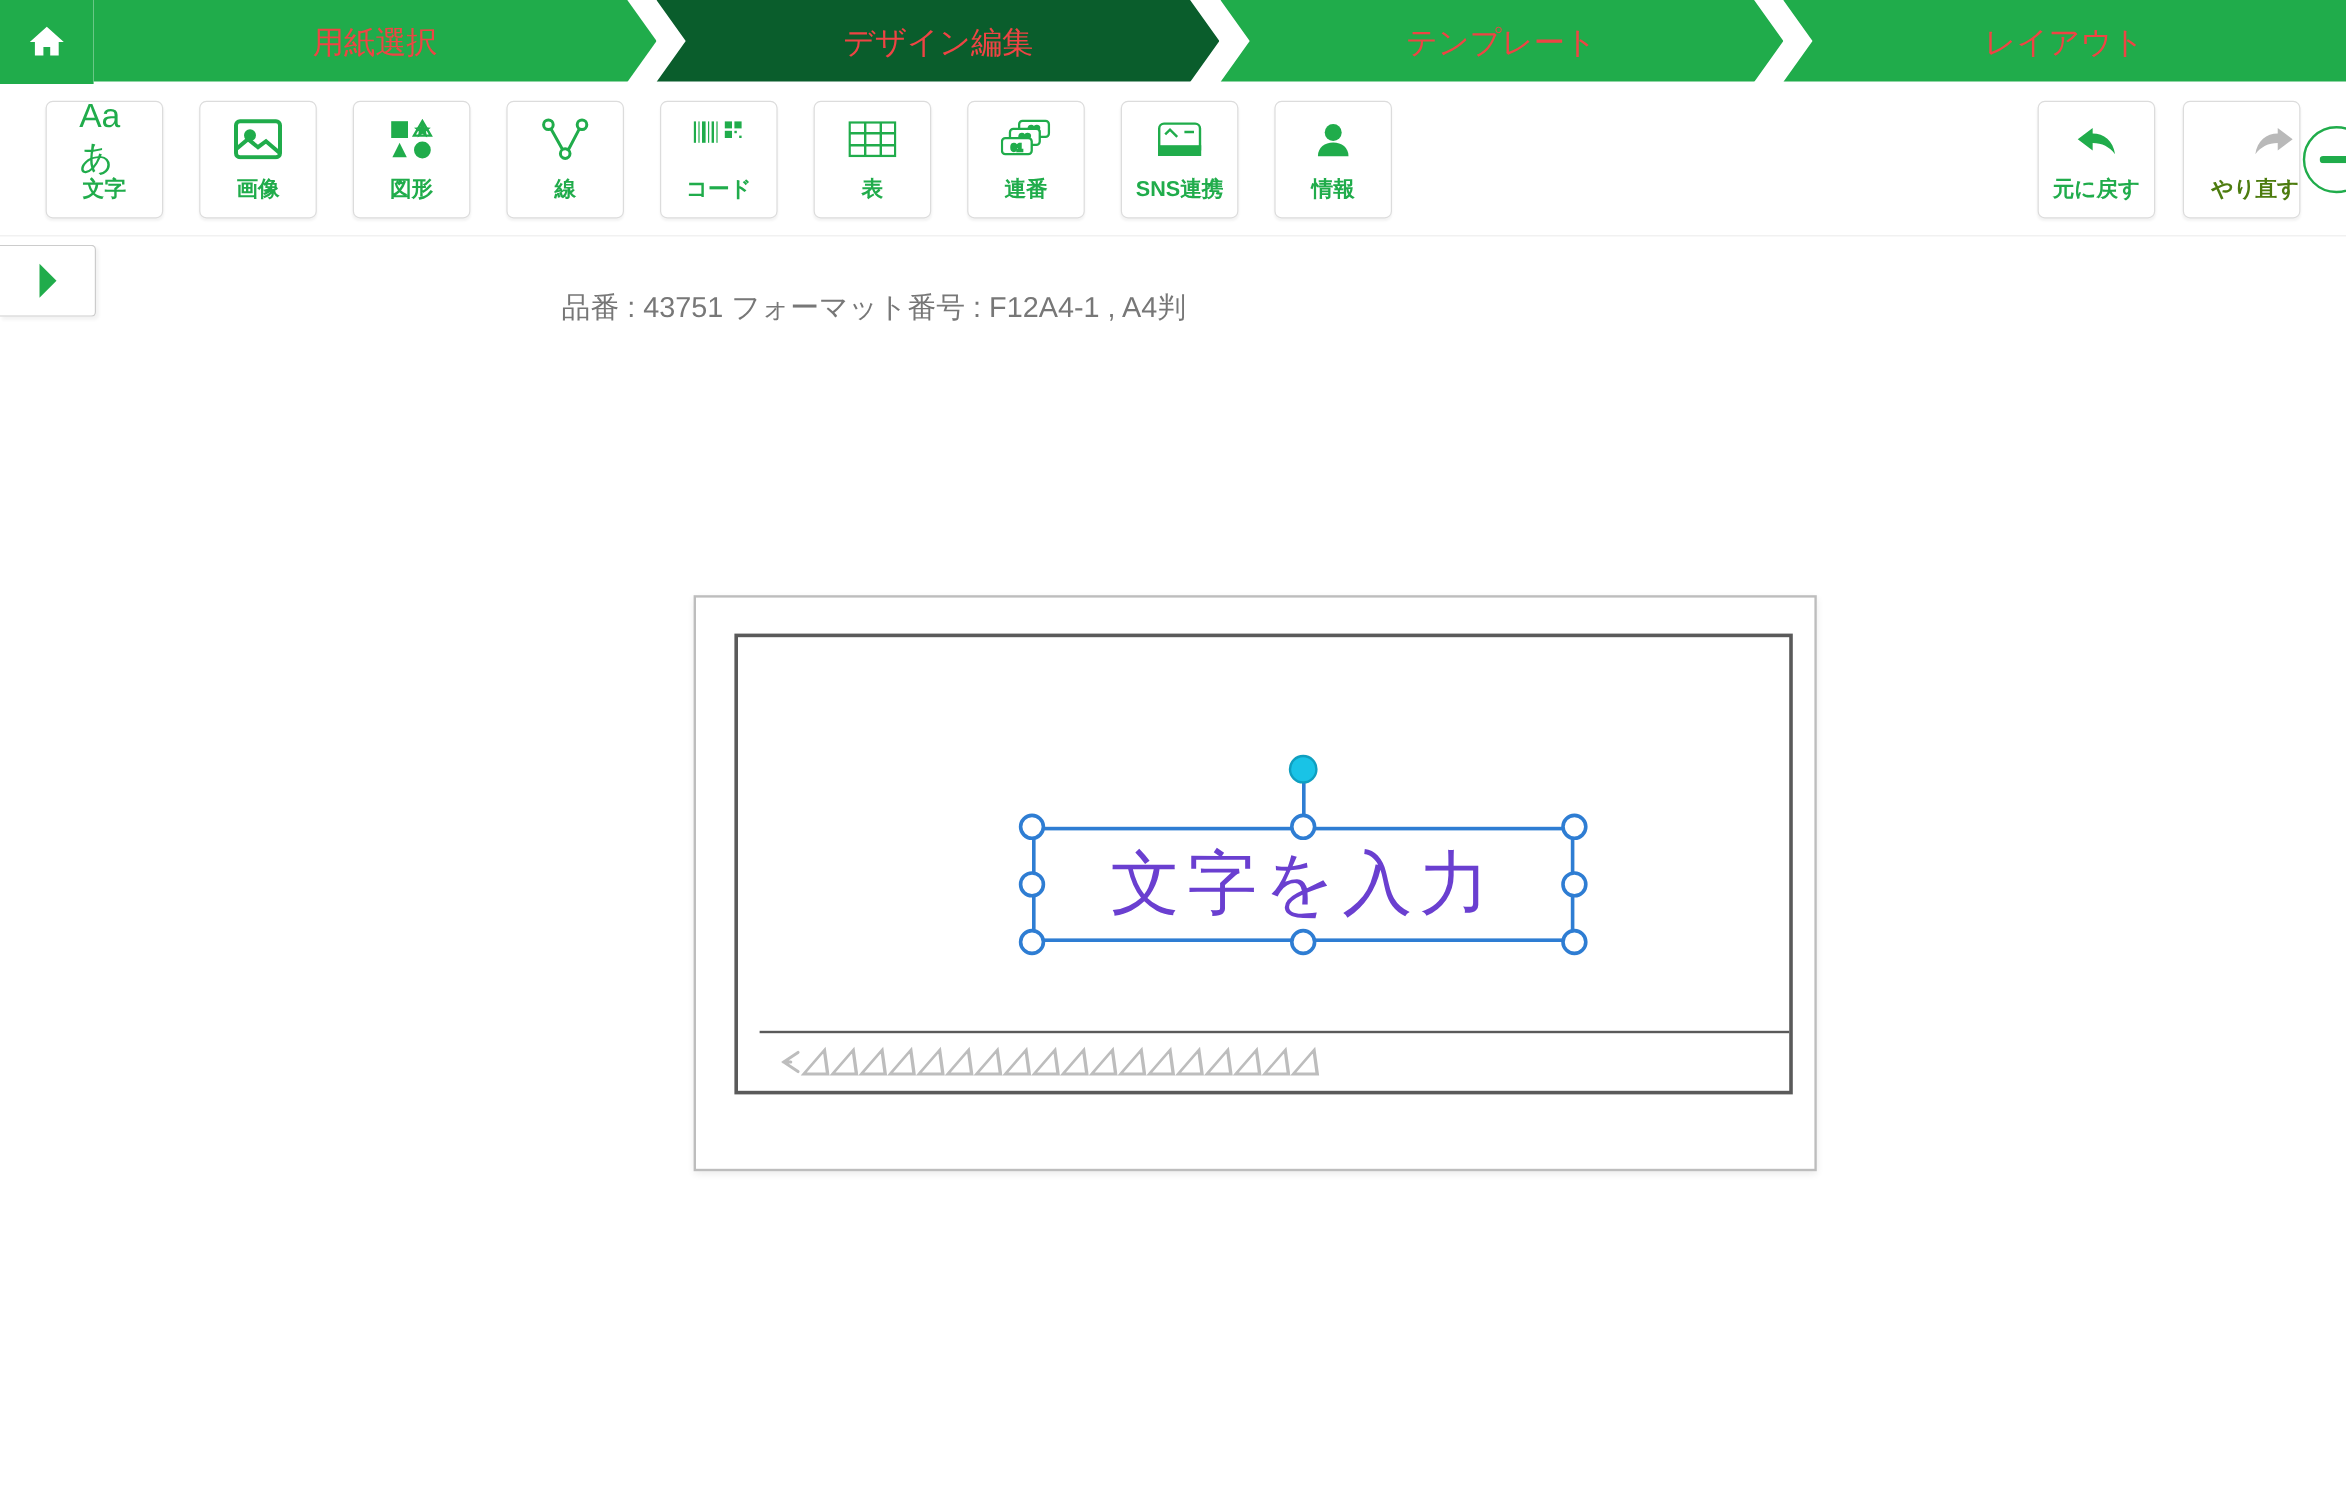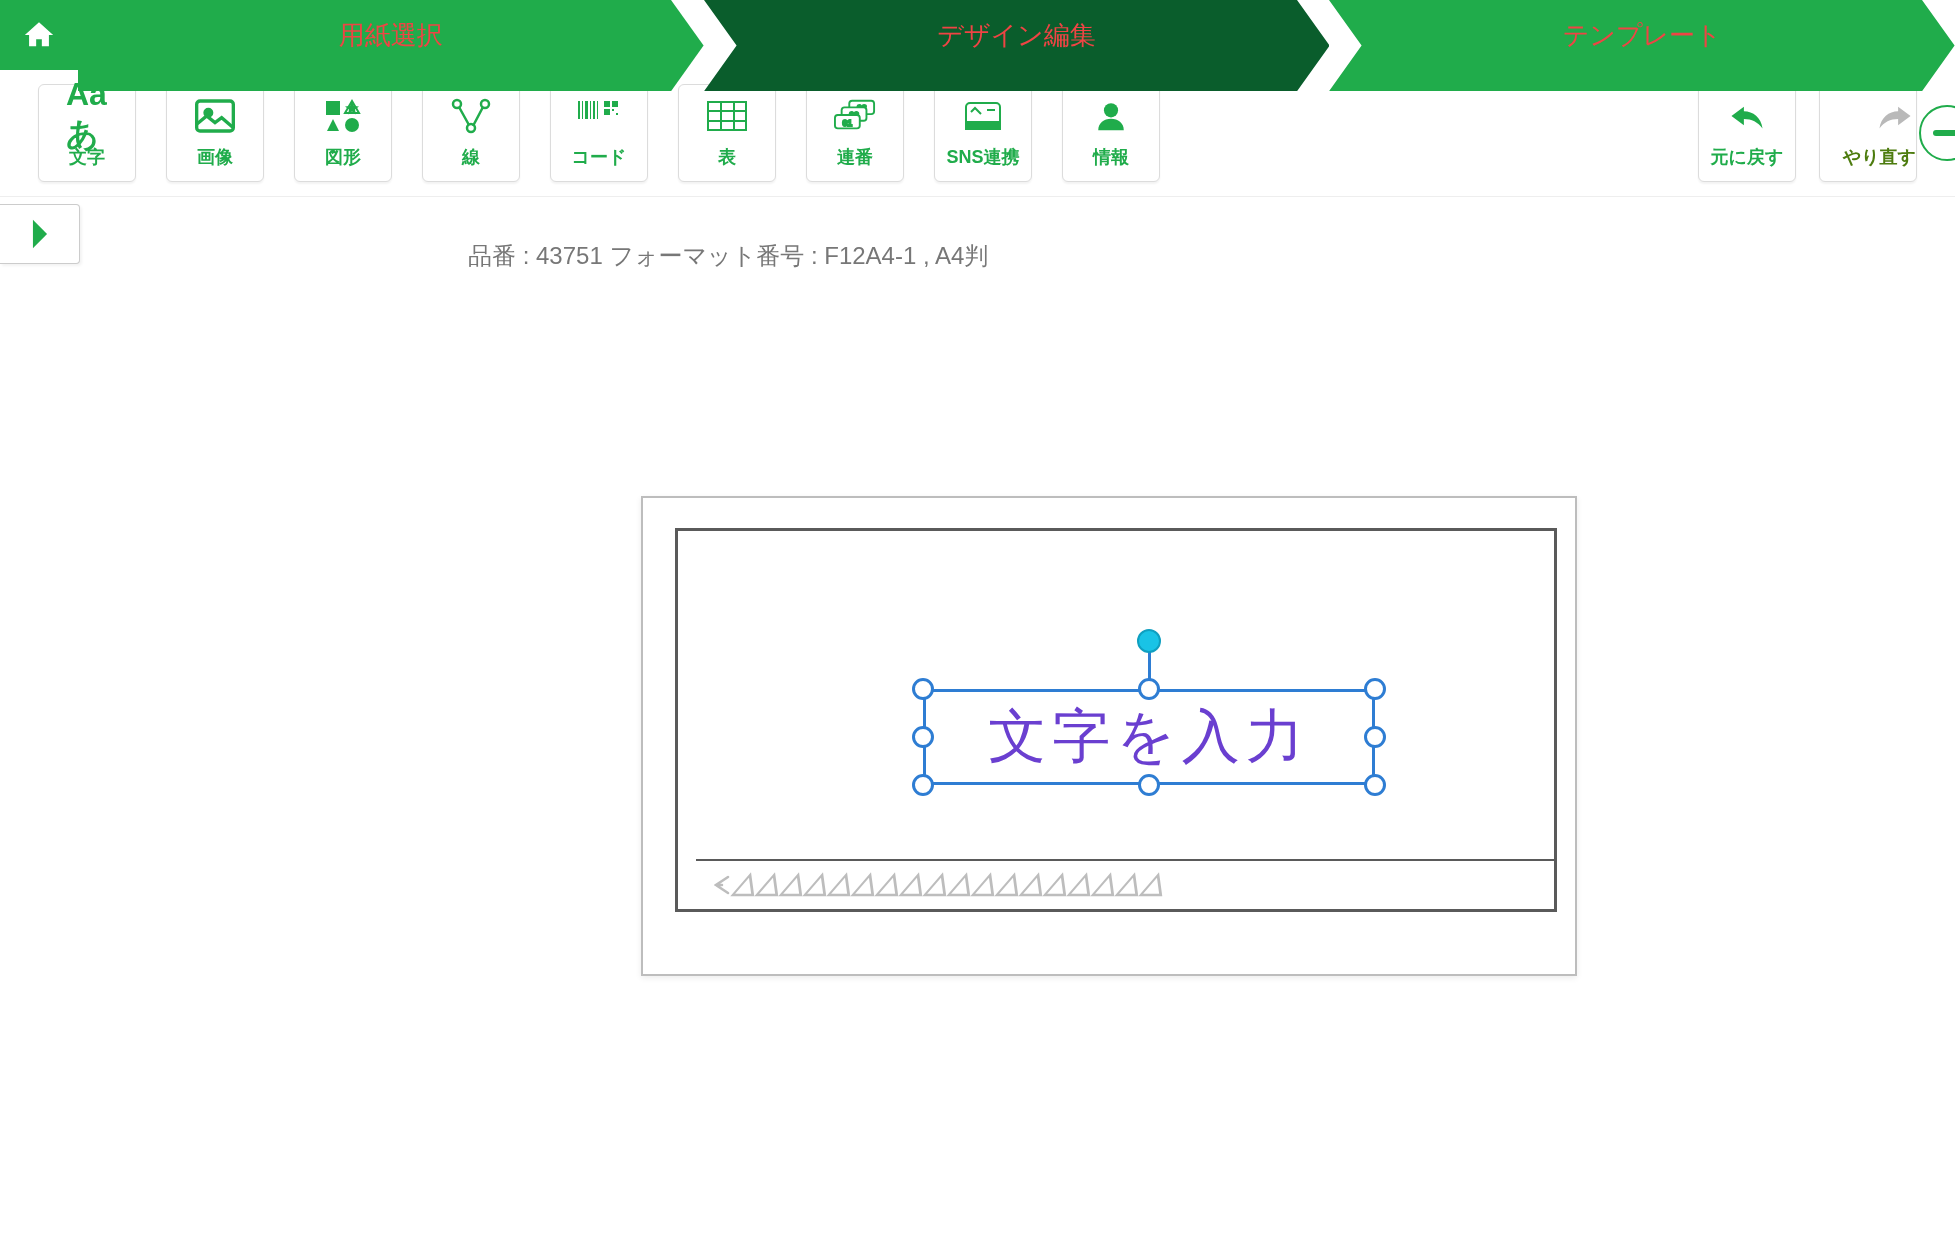--- a/index.html
+++ b/index.html
@@ -124,21 +124,21 @@
   .info-bar {
     position: absolute;
     left: 468px;
     top: 240px;
     color: #777;
     font-size: 24px;
   }
   
   .canvas-area {
     position: absolute;
-    left: 641px;
+    left: 578px;
     top: 496px;
     width: 936px;
     height: 480px;
     border: 2px solid #bdbdbd;
     background: #fff;
     box-shadow: 0 2px 6px rgba(0,0,0,0.08);
   }
   .template-frame {
     position: absolute;
     left: 32px;
@@ -244,27 +244,33 @@
         <polygon class="step-shape" points="0,0 455,0 480,35 455,70 0,70 25,35"></polygon>
       </svg>
     <span class="step-label">デザイン編集</span>
   </div>
   <div class="step">
     <svg class="step-bg" viewBox="0 0 480 70" preserveAspectRatio="none">
         <polygon class="step-shape" points="0,0 455,0 480,35 455,70 0,70 25,35"></polygon>
       </svg>
     <span class="step-label">テンプレート</span>
   </div>
+  <div class="step">
+    <svg class="step-bg" viewBox="0 0 480 70" preserveAspectRatio="none">
+        <polygon class="step-shape" points="0,0 480,0 480,70 0,70 25,35"></polygon>
+      </svg>
+    <span class="step-label">レイアウト</span>
+  </div>
 </div>
 
 <div class="toolbar">
 
   <div class="toolbar-group">
     <div class="tool-btn">
-      <div class="tool-icon" style="font-size:32px;font-weight:700;">Aaあ</div>
+      <div class="tool-icon" style="font-size:28px;font-weight:400;">Aaあ</div>
       <span>文字</span>
     </div>
     <div class="tool-btn">
       <div class="tool-icon">
         <svg width="40" height="34" viewBox="0 0 24 20" fill="none" stroke="#20ac4b" stroke-width="2">
             <rect x="1" y="1" width="22" height="18" rx="2"></rect>
             <circle cx="8" cy="8" r="2" fill="#20ac4b"></circle>
             <path d="M1 15l6-5 5 4 4-3 7 6" fill="none"></path>
           </svg>
       </div>

